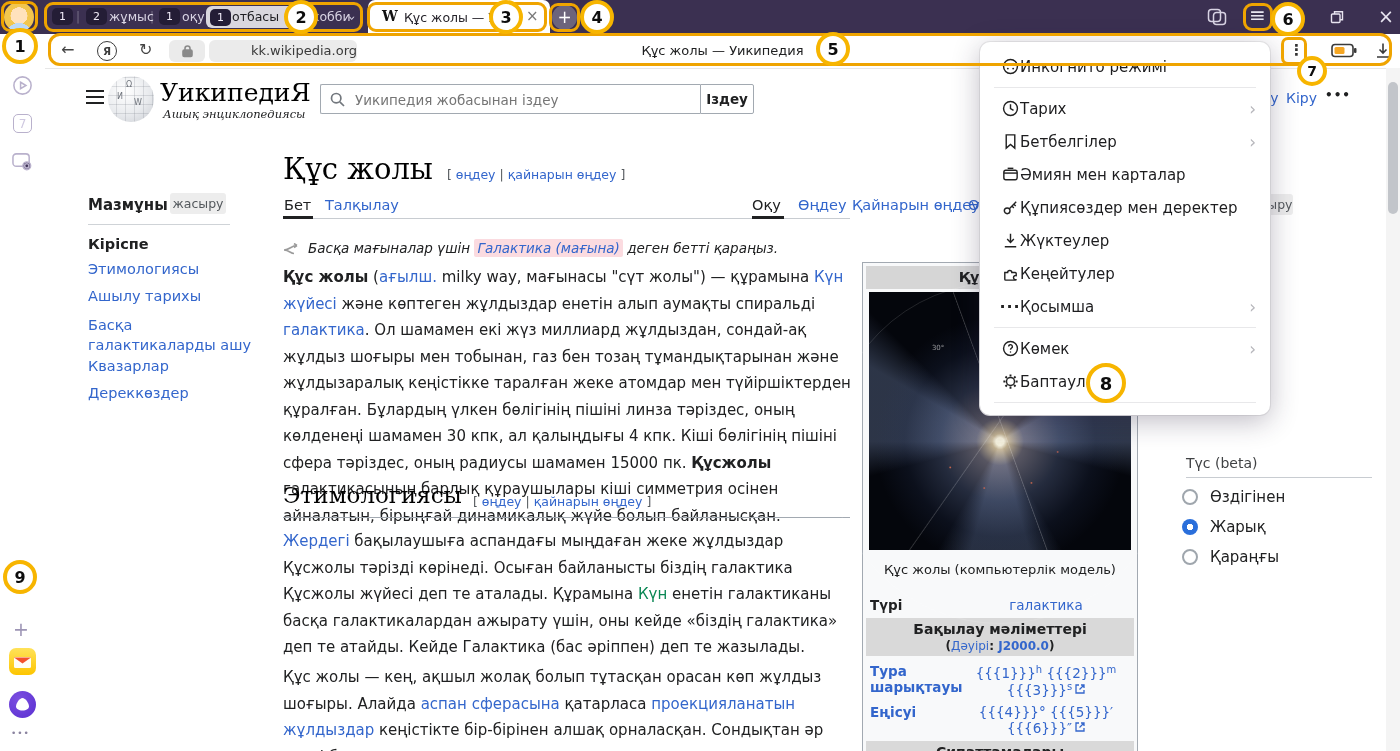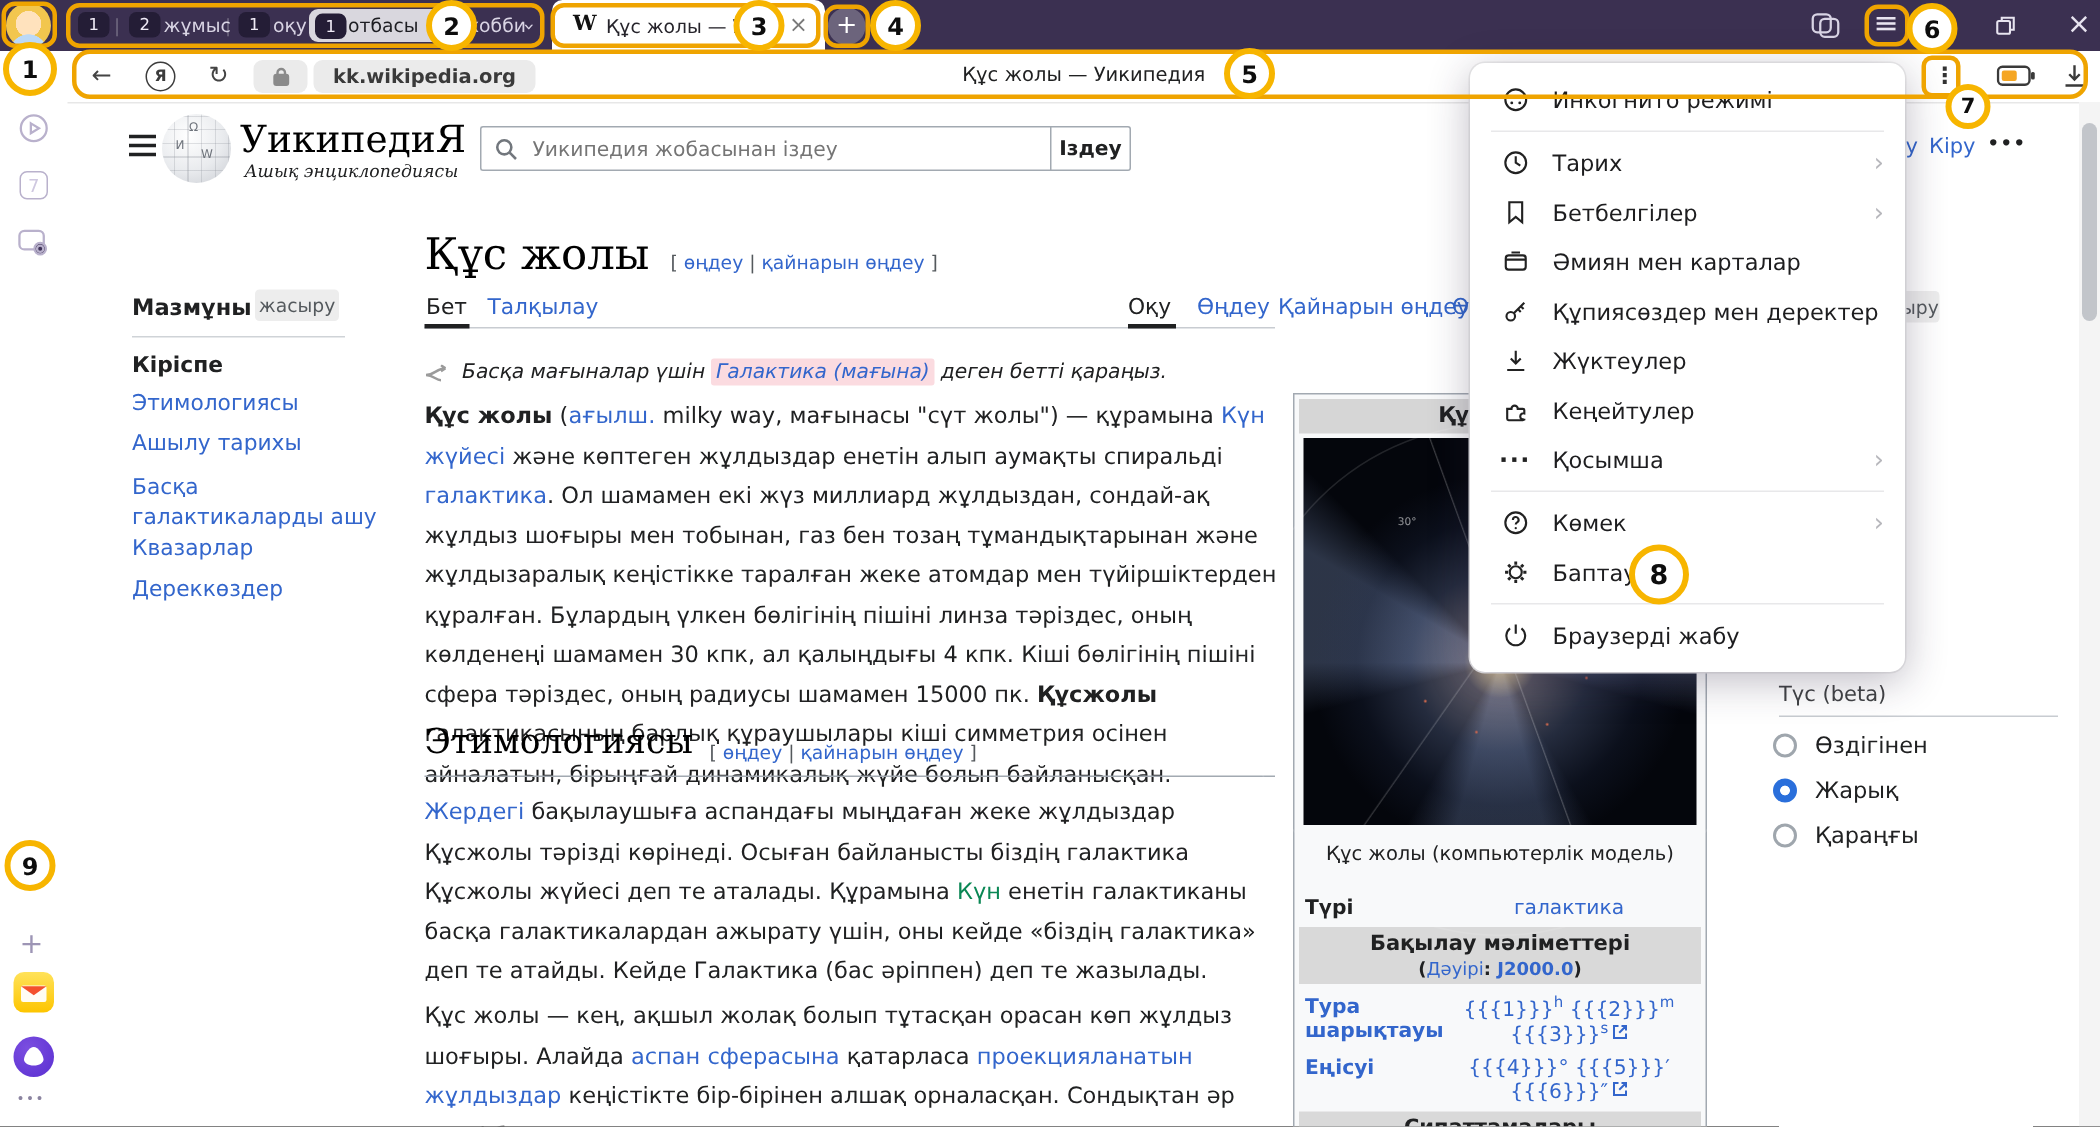--- a/index.html
+++ b/index.html
@@ -31,21 +31,21 @@
   .url-text{font-size:13px;color:#3a3a3a;line-height:22px;}
   .addr-title{left:0;top:9px;width:1355px;text-align:center;font-size:13px;color:#202122;}
   .ya-circle{width:20px;height:20px;border-radius:50%;border:1.8px solid #3c3c3c;color:#3c3c3c;
              font-size:10.5px;font-weight:bold;text-align:center;line-height:19px;box-sizing:border-box;}
 
   
   .menu{left:980px;top:42px;width:290px;background:#fff;border-radius:10px;z-index:40;
         box-shadow:0 6px 28px rgba(40,30,60,.3), 0 0 0 1px #eee;padding:8px 0;}
   .mrow{position:relative;height:33px;display:flex;align-items:center;padding:0 16px 0 20px;}
   .micon{width:20px;display:flex;justify-content:center;}
-  .mlabel{margin-left:15px;font-size:15px;color:#1d1d1f;text-align:right;}
+  .mlabel{font-size:15px;color:#1d1d1f;text-align:right;}
   .mchev{position:absolute;right:14px;color:#b7b7bc;font-size:17px;}
   .mdiv{height:1px;background:#e8e8ea;margin:4px 14px;}
 
   
   .wiki-word{font-family:"DejaVu Serif","Liberation Serif",serif;font-size:25px;color:#000;}
   .wiki-tag{font-family:"DejaVu Serif","Liberation Serif",serif;font-style:italic;font-size:11.5px;color:#202122;}
   .globe{left:108px;top:76px;width:46px;height:46px;border-radius:50%;overflow:hidden;
          background:repeating-linear-gradient(0deg,transparent 0 8px,rgba(120,125,135,.22) 8px 9px),
                     repeating-linear-gradient(90deg,transparent 0 8px,rgba(120,125,135,.22) 8px 9px),
                     radial-gradient(circle at 38% 32%,#ffffff,#e9ebee 55%,#c9ccd2);}
@@ -169,21 +169,21 @@
   <div class="abs addrrow">
     <span class="abs" style="left:16px;top:6px;font-size:16px;color:#444;">←</span>
     <span class="abs ya-circle" style="left:52px;top:7px;">Я</span>
     <span class="abs" style="left:94px;top:6px;font-size:16px;color:#444;">↻</span>
     <span class="abs pill" style="left:124px;top:6px;width:36px;height:22px;">
       <svg style="margin:4px auto;" width="13" height="14" viewBox="0 0 13 14" fill="none" stroke="#8a8a8a" stroke-width="1.6">
         <rect x="2" y="6" width="9" height="6.5" rx="1.2" fill="#8a8a8a"></rect>
           <path d="M4 6V4.5a2.5 2.5 0 0 1 5 0V6"></path>
       </svg>
     </span>
-    <span class="abs pill" style="left:164px;top:6px;width:148px;height:22px;text-align:center;font-weight:bold;">
+    <span class="abs pill" style="left:164px;top:6px;width:148px;height:22px;text-align:right;">
       <span class="url-text">kk.wikipedia.org</span>
     </span>
     <div class="abs addr-title">Құс жолы — Уикипедия</div>
     <span class="abs" style="left:1244px;top:7px;font-size:15px;color:#333;font-weight:bold;">⋮</span>
     <span class="abs" style="left:1286px;top:9px;">
       <svg width="26" height="15" viewBox="0 0 26 15" fill="none">
         <rect x="1" y="1.5" width="21" height="12" rx="3" stroke="#3a3a3a" stroke-width="1.6"></rect>
         <rect x="3.5" y="4" width="10" height="7" rx="1.5" fill="#f5a623"></rect>
         <rect x="23" y="5" width="2.5" height="5" rx="1" fill="#3a3a3a"></rect>
       </svg>
@@ -423,29 +423,20 @@
     <div class="mrow">
       <span class="micon">
           <svg width="19" height="19" viewBox="0 0 20 20" fill="none" stroke="#222" stroke-width="2">
             <circle cx="10" cy="10" r="4.2" stroke-width="1.5"></circle>
             <path d="M10 2.5v2.2M10 15.3v2.2M2.5 10h2.2M15.3 10h2.2M4.7 4.7l1.6 1.6M13.7 13.7l1.6 1.6M15.3 4.7l-1.6 1.6M6.3 13.7l-1.6 1.6"></path>
           </svg>
         </span>
       <span class="mlabel">Баптаулар</span>
     </div>
     <div class="mdiv"></div>
-    <div class="mrow">
-      <span class="micon">
-          <svg width="19" height="19" viewBox="0 0 20 20" fill="none" stroke="#222" stroke-width="1.5">
-            <path d="M6 5.2a6.6 6.6 0 1 0 8 0"></path>
-            <path d="M10 2.5V9"></path>
-          </svg>
-        </span>
-      <span class="mlabel">Браузерді жабу</span>
-    </div>
   </div>
 
   <div class="annbox" style="left:1px;top:1px;width:37px;height:31px;"></div>
   <div class="annbox" style="left:44px;top:2px;width:319px;height:30px;"></div>
   <div class="annbox" style="left:367px;top:2px;width:180px;height:30px;"></div>
   <div class="annbox" style="left:549px;top:3px;width:31px;height:29px;"></div>
   <div class="annbox" style="left:48px;top:33px;width:1344px;height:33px;border-radius:12px;"></div>
   <div class="annbox" style="left:1243px;top:3px;width:30px;height:28px;"></div>
   <div class="annbox" style="left:1281px;top:37px;width:26px;height:28px;border-radius:7px;"></div>
 

